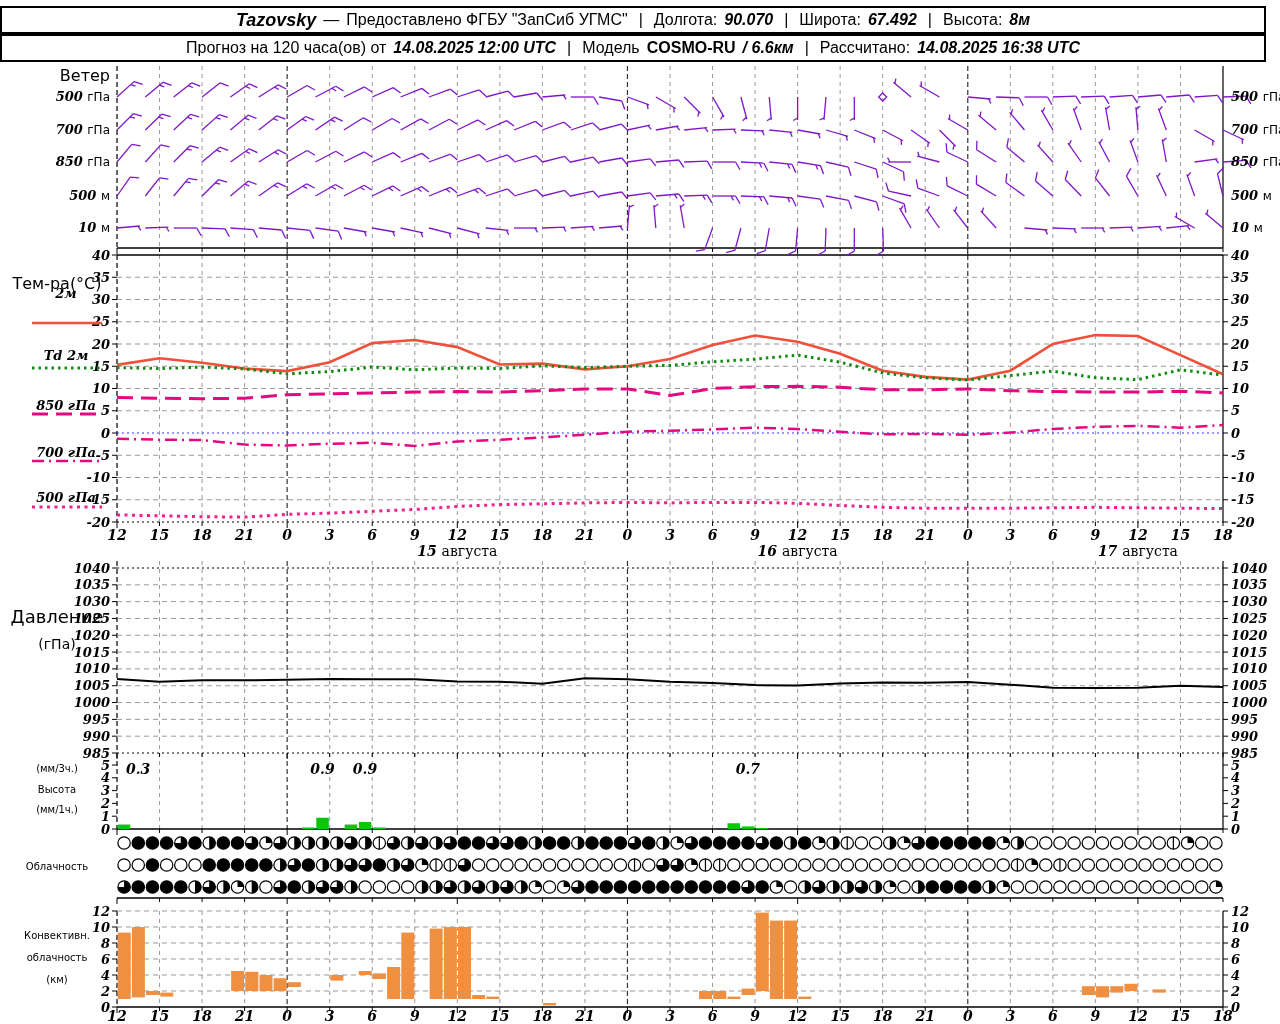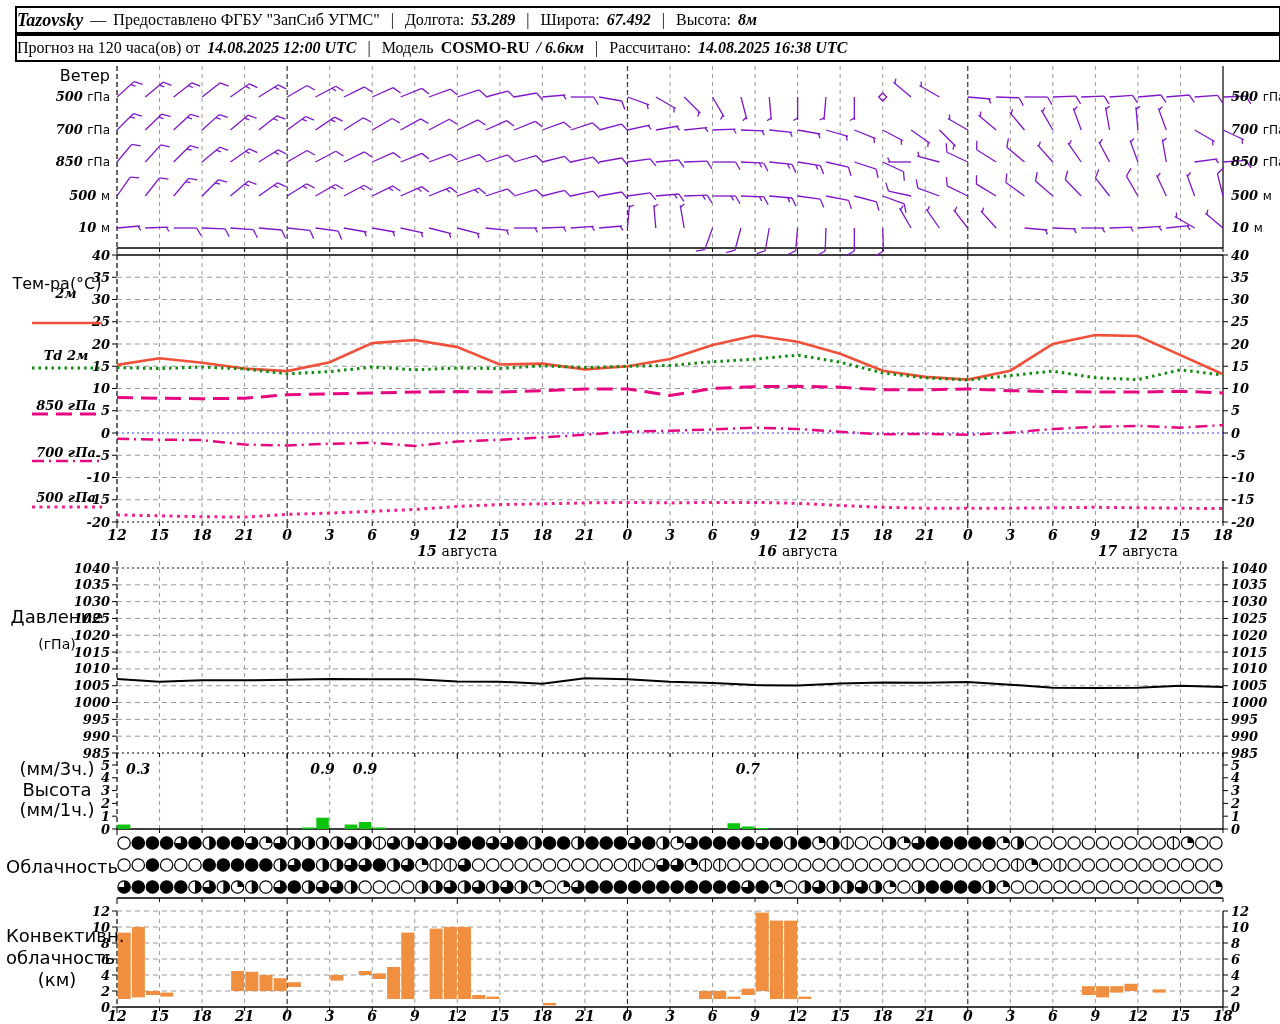--- a/index.html
+++ b/index.html
@@ -1,47 +1,47 @@
 <!DOCTYPE html>
 <html><head>
 <meta charset="utf-8">
 <style>
   html,body{margin:0;padding:0;background:#fff;}
   #wrap{position:relative;width:1280px;height:1024px;background:#fff;overflow:hidden;
         font-family:"DejaVu Sans",sans-serif;color:#000;}
-  .hbox{position:absolute;left:15px;width:1262px;height:24px;border:2px solid #000;
-        display:flex;align-items:center;justify-content:flex-start;gap:7px;
-        font-family:Liberation Serif, serif;font-size:16px;white-space:nowrap;}
+  .hbox{position:absolute;left:0;width:1262px;height:24px;border:2px solid #000;
+        display:flex;align-items:center;justify-content:center;gap:7px;
+        font-family:Liberation Sans, sans-serif;font-size:16px;white-space:nowrap;}
   #h1{top:6px;}
   #h2{top:34px;}
   .station{font-weight:bold;font-style:italic;font-size:18px;}
   .ital{font-style:italic;font-weight:bold;}
   .bold{font-weight:bold;}
   .sep{display:inline-block;margin:0 4px;font-weight:normal;}
-  .cap{position:absolute;left:6px;width:102px;text-align:center;font-size:18px;line-height:14px;}
+  .cap{position:absolute;left:6px;width:102px;text-align:center;font-size:10px;line-height:14px;}
   .capr{position:absolute;left:8px;width:102px;text-align:right;font-size:16px;line-height:14px;}
   .leg{position:absolute;left:14px;width:104px;text-align:center;
        font-family:"DejaVu Serif",serif;font-style:italic;font-weight:bold;font-size:13px;}
   svg text{fill:#000;}
   .num{font-family:"DejaVu Serif",serif;font-style:italic;font-weight:bold;font-size:13px;}
   .numx{font-family:"DejaVu Serif",serif;font-style:italic;font-weight:bold;font-size:14px;}
   .wrd{font-family:"DejaVu Serif",serif;font-size:14px;font-style:normal;font-weight:normal;}
 </style>
 </head>
 <body>
 
 <div id="wrap">
 
   <div id="h1" class="hbox">
     <span class="station">Tazovsky</span>
     <span>—</span>
     <span>Предоставлено ФГБУ "ЗапСиб УГМС"</span>
     <span class="sep">|</span>
     <span>Долгота:</span>
-    <span class="ital">53.289</span>
+    <span class="ital">90.070</span>
     <span class="sep">|</span>
     <span>Широта:</span>
     <span class="ital">67.492</span>
     <span class="sep">|</span>
     <span>Высота:</span>
     <span class="ital">8м</span>
   </div>
 
   <div id="h2" class="hbox">
     <span>Прогноз на 120 часа(ов) от</span>

